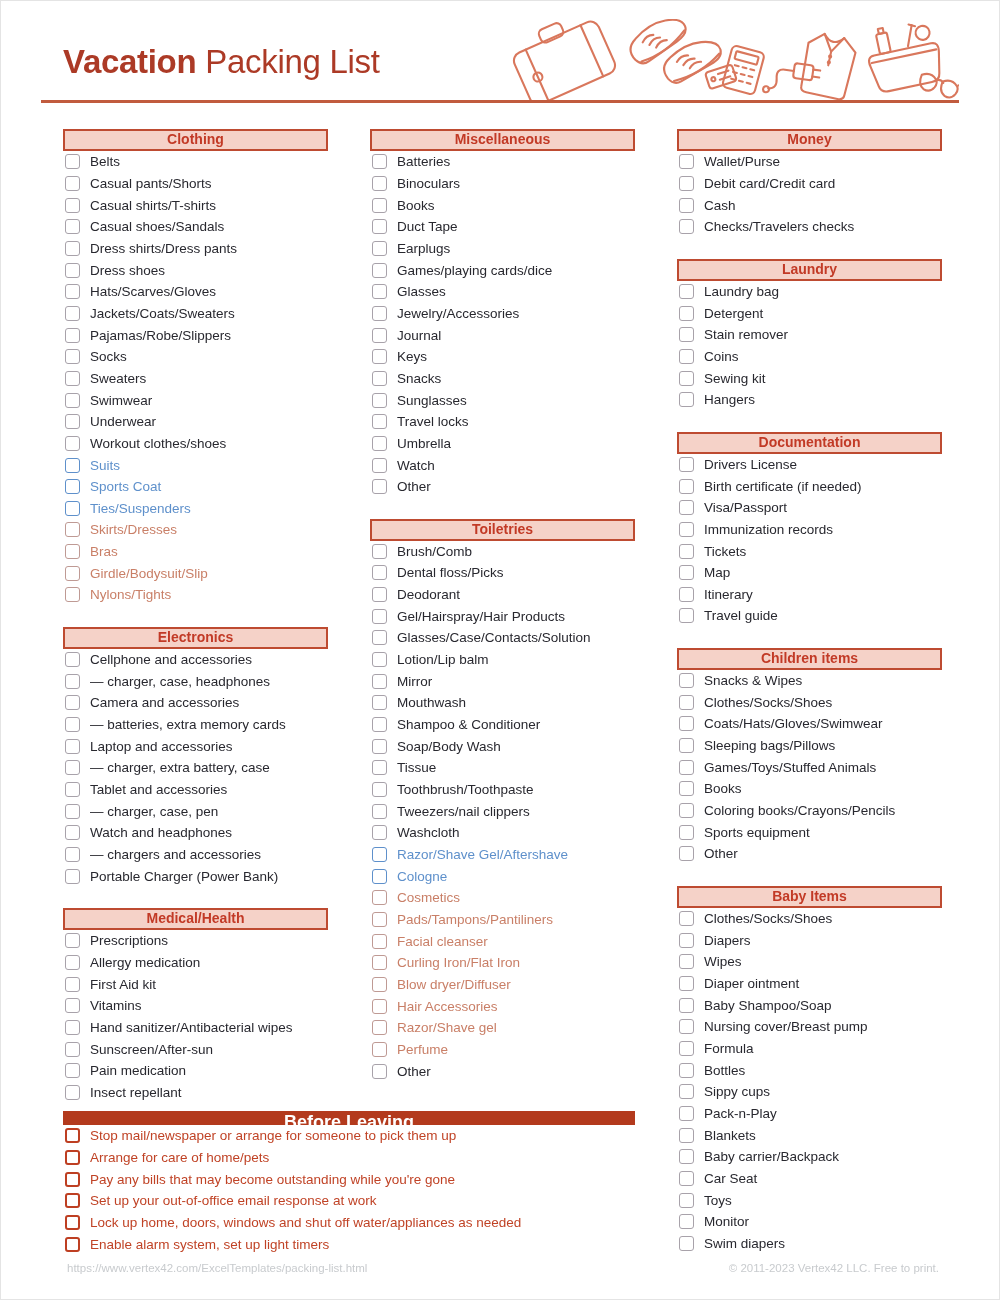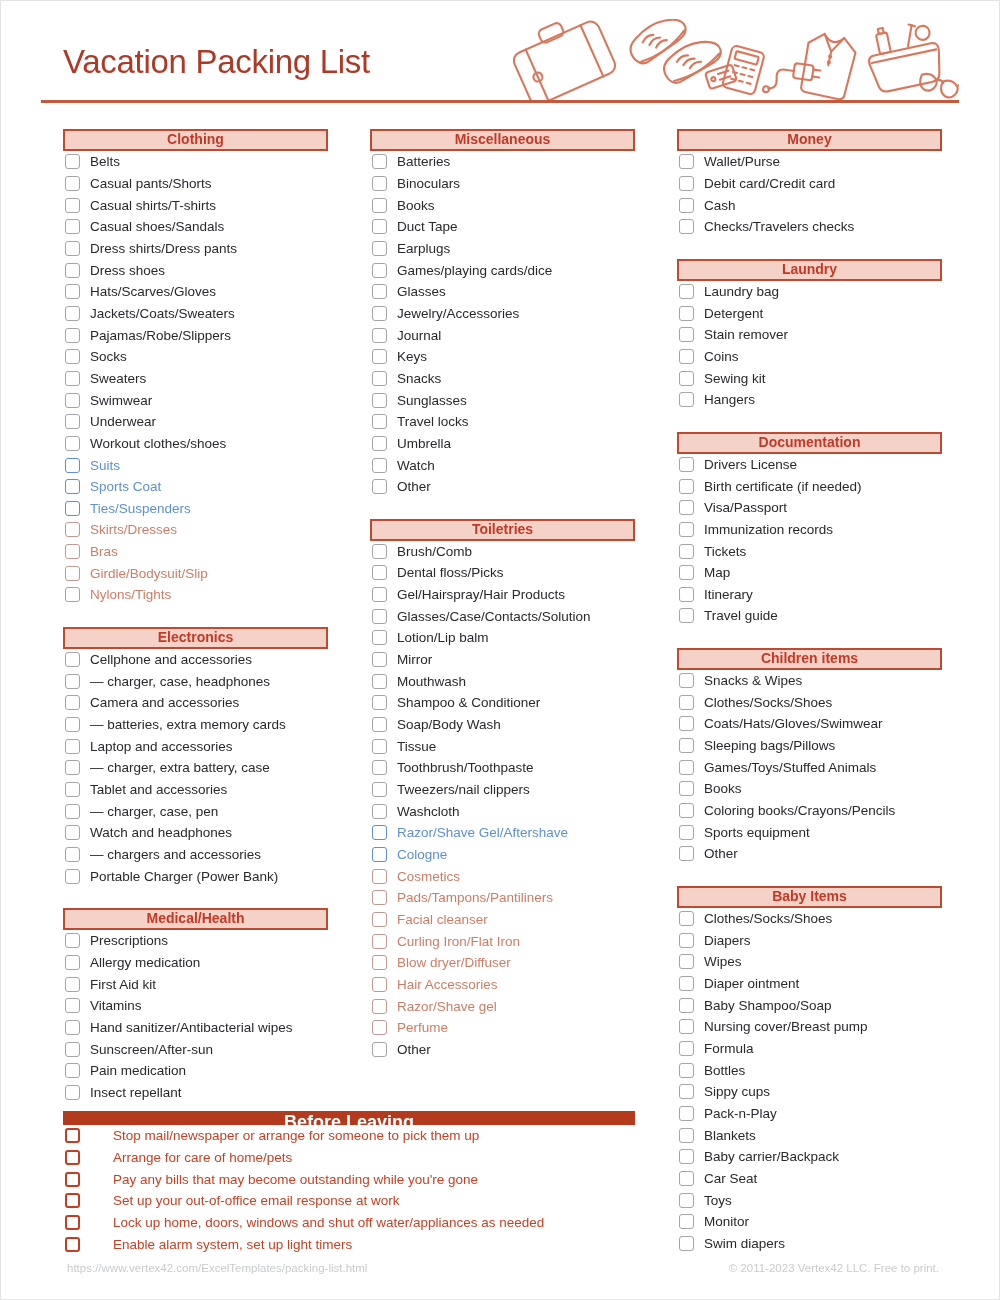--- a/index.html
+++ b/index.html
@@ -2,21 +2,21 @@
 <html style="--title: #AC3A26; --rule: #C15B3E; --header-bg: #F5D2C8; --header-border: #BE4B31; --header-text: #C23A26; --item-text: #28282F; --checkbox-border: #A8A2AA; --blue: #5E90CB; --salmon: #C97F67; --salmon-box: #BF9A94; --before-bg: #B33A1D; --before-text: #C04326; --before-box: #BE3F22; --footer-gray: #C8CBCE; --illustration: #D9775C;"><head>
 <meta charset="utf-8">
 <style>
   html,body{margin:0;padding:0;background:#fff;}
   .page{
     position:relative;width:1000px;height:1300px;background:#fff;
     border:1px solid #e4e4e4;box-sizing:border-box;overflow:hidden;
     font-family:"Liberation Sans",sans-serif;
   }
   .title{position:absolute;left:62px;top:42px;margin:0;font-size:33px;font-weight:400;color:var(--title);letter-spacing:-.3px;}
-  .title .t1{font-weight:400;margin-top:24px;}
+  .title .t1{font-weight:700;margin-top:24px;}
   .title .t2{margin-left:9px;}
   .illus{position:absolute;left:498px;top:18px;width:460px;height:82px;}
   .rule{position:absolute;left:40px;top:99px;width:918px;height:3px;background:var(--rule);}
   .columns{position:absolute;left:62px;top:112px;display:flex;gap:42px;}
   .col{width:265px;flex:none;margin-top:16px;}
   .section{margin-bottom:21px;}
   .sec-header{
     box-sizing:border-box;height:22px;background:var(--header-bg);
     border:2px solid var(--header-border);color:var(--header-text);
     font-weight:700;font-size:14px;text-align:center;line-height:17px;
@@ -29,21 +29,21 @@
   .lbl{font-size:13.5px;color:var(--item-text);white-space:nowrap;}
   .row.blue .cb{border-color:var(--blue);}
   .row.blue .lbl{color:var(--blue);}
   .row.salmon .cb{border-color:var(--salmon-box);}
   .row.salmon .lbl{color:var(--salmon);}
   .before{position:absolute;left:62px;top:1110px;width:572px;}
   .before-header{
     box-sizing:border-box;height:14px;background:var(--before-bg);color:#fff;
     font-weight:700;font-size:18px;text-align:center;line-height:22px;
   }
-  .before .row{height:21.7px;gap:23px;}
+  .before .row{height:21.7px;}
   .before .cb{border:2px solid var(--before-box);border-radius:3px;}
   .before .lbl{color:var(--before-text);}
   .footer-url{position:absolute;left:66px;top:1261px;font-size:11.5px;color:var(--footer-gray);}
   .footer-copy{position:absolute;right:60px;top:1261px;font-size:11.5px;color:var(--footer-gray);}
   .illus *{vector-effect:non-scaling-stroke;}
 </style>
 </head>
 <body>
 
 <div class="page">
@@ -368,20 +368,24 @@
           <div class="row">
             <span class="cb"></span>
             <span class="lbl">Brush/Comb</span>
           </div>
           <div class="row">
             <span class="cb"></span>
             <span class="lbl">Dental floss/Picks</span>
           </div>
           <div class="row">
             <span class="cb"></span>
+            <span class="lbl">Deodorant</span>
+          </div>
+          <div class="row">
+            <span class="cb"></span>
             <span class="lbl">Gel/Hairspray/Hair Products</span>
           </div>
           <div class="row">
             <span class="cb"></span>
             <span class="lbl">Glasses/Case/Contacts/Solution</span>
           </div>
           <div class="row">
             <span class="cb"></span>
             <span class="lbl">Lotion/Lip balm</span>
           </div>

